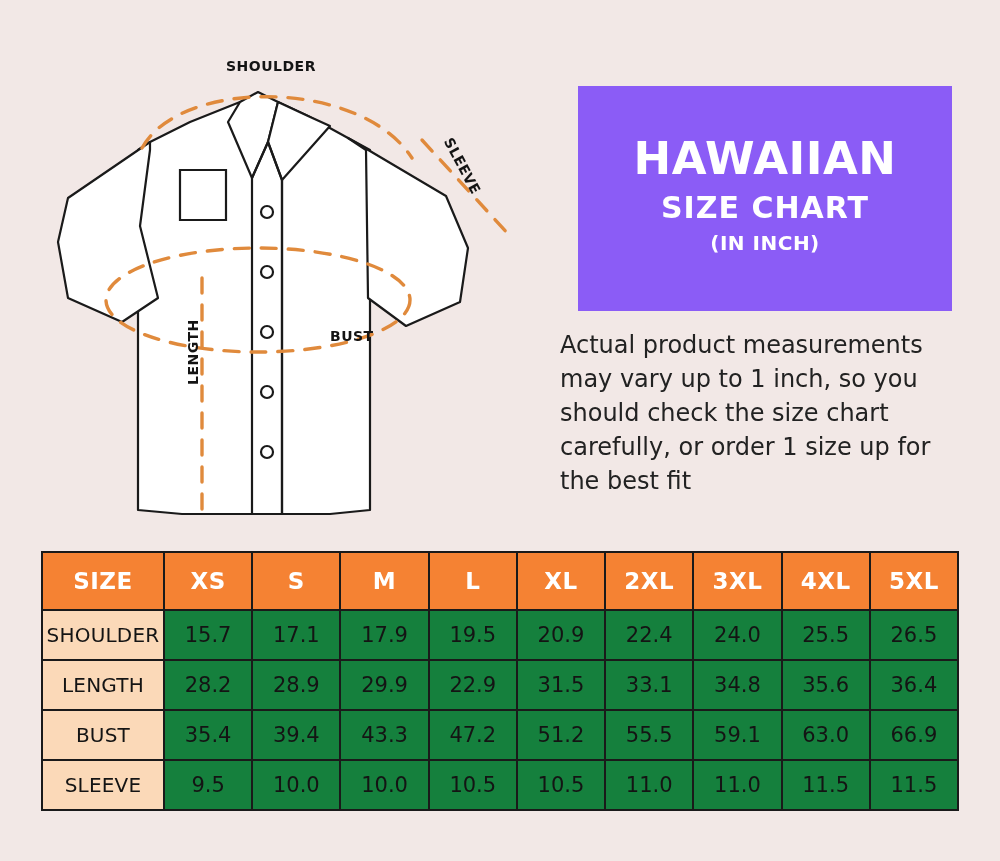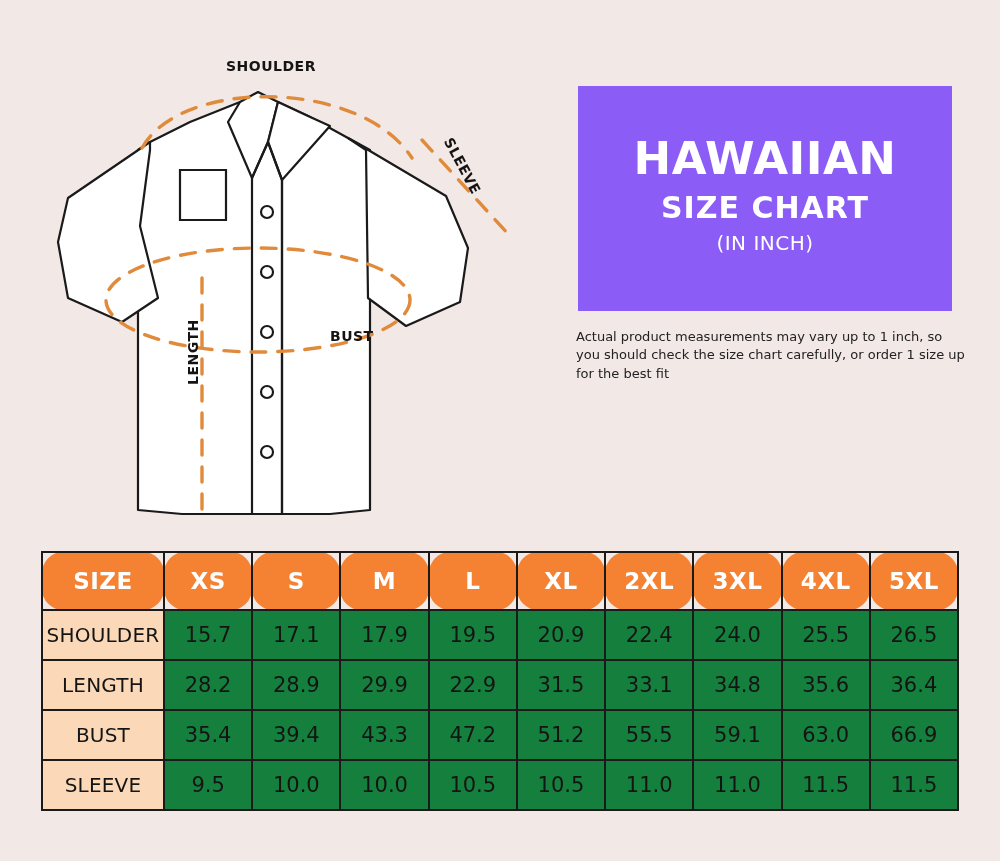--- a/index.html
+++ b/index.html
@@ -70,32 +70,32 @@
   .title-sub {
     color: #ffffff;
     font-weight: bold;
     font-size: 30px;
     letter-spacing: 1px;
     margin-top: 8px;
     text-align: center;
   }
   .title-unit {
     color: #ffffff;
-    font-weight: normal;
+    font-weight: bold;
     font-size: 20px;
     letter-spacing: 0.5px;
     margin-top: 6px;
     text-align: center;
   }
   .note {
     position: absolute;
-    left: 576px;
+    left: 560px;
     top: 328px;
     width: 392px;
-    font-size: 13px;
+    font-size: 24px;
     line-height: 1.42;
     color: #222222;
   }
 
   
   .table-wrap {
     position: absolute;
     left: 41px;
     top: 551px;
     width: 918px;
@@ -117,21 +117,20 @@
     overflow: hidden;
     white-space: nowrap;
   }
   table.size-chart thead th {
     background: #f58233;
     color: #ffffff;
     font-weight: bold;
     font-size: 23px;
     height: 56px;
     letter-spacing: 0.5px;
-    border-radius: 21px;
   }
   table.size-chart tbody th {
     background: #fbd9b8;
     font-weight: normal;
     font-size: 20px;
     letter-spacing: 0.2px;
   }
   table.size-chart tbody td {
     background: #15803d;
   }

